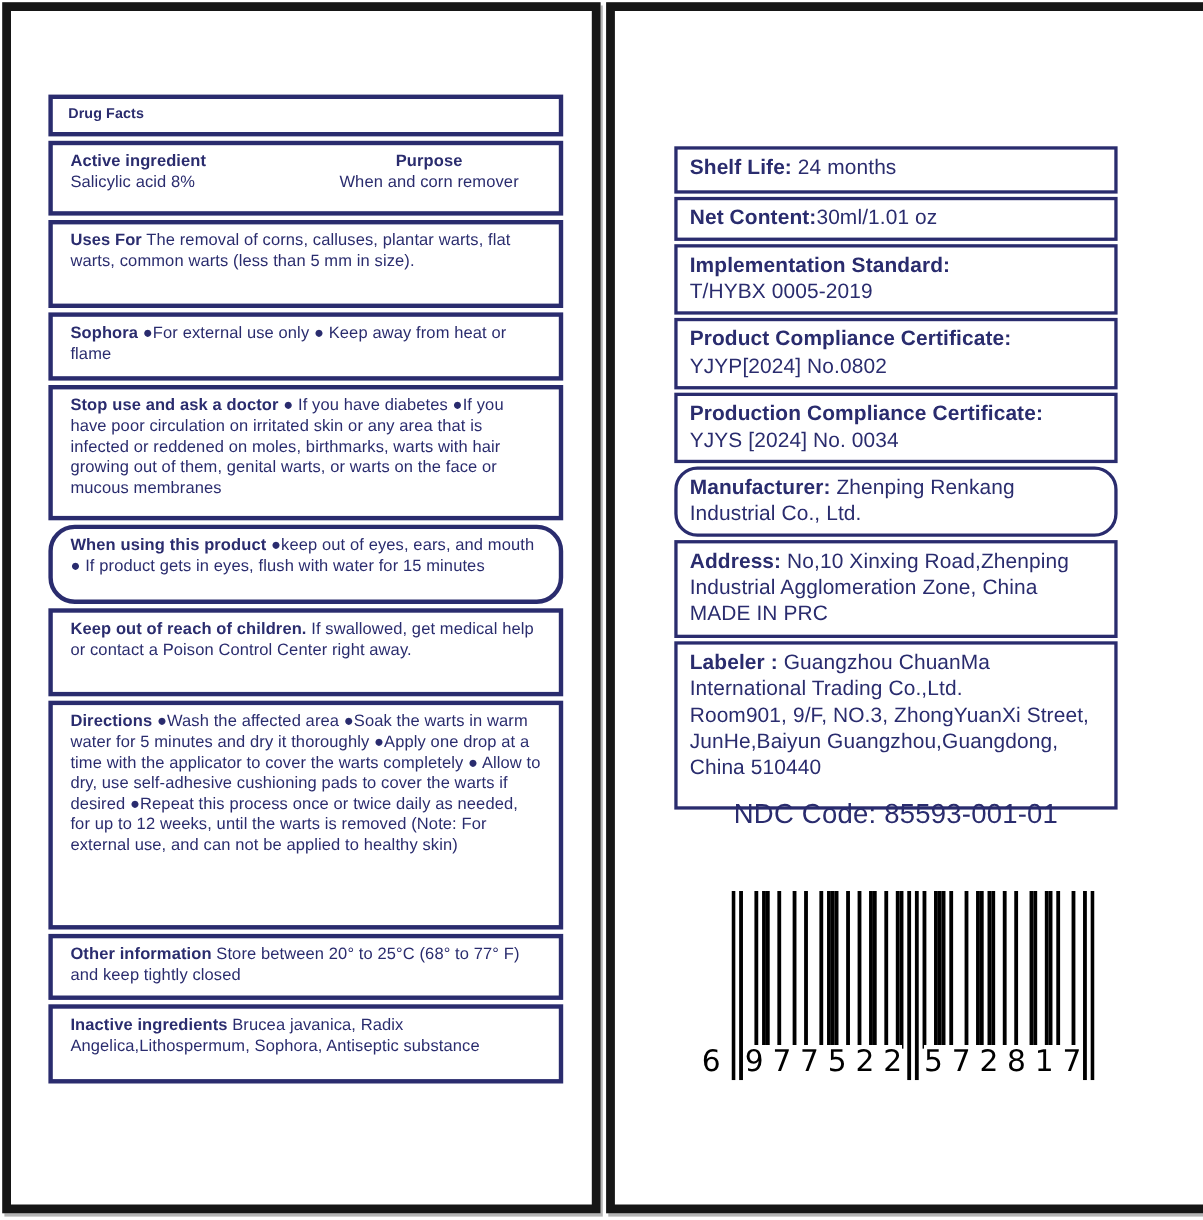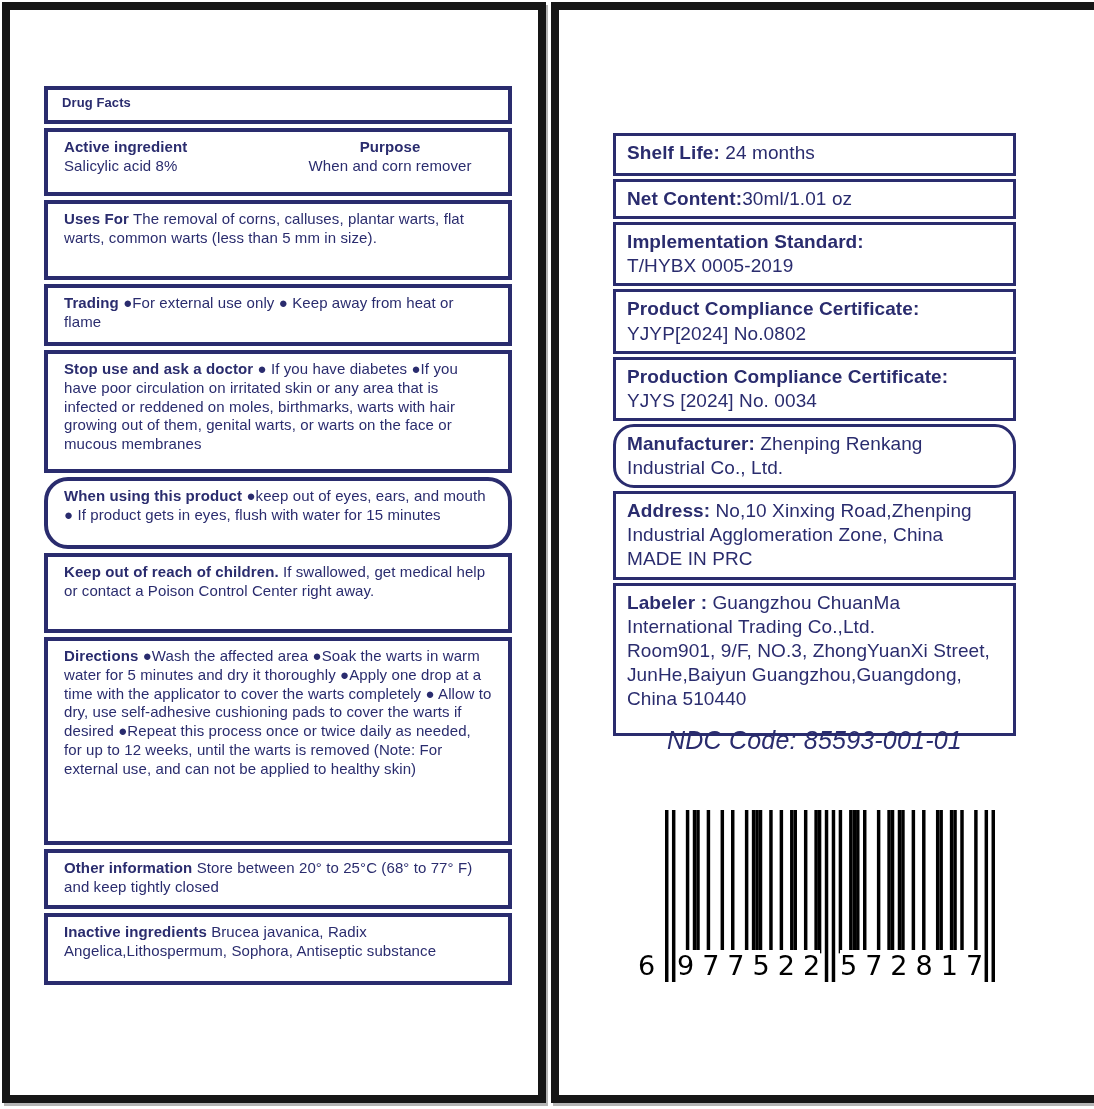--- a/index.html
+++ b/index.html
@@ -48,21 +48,21 @@
   .r-net{min-height:36px;}
   .r-impl{min-height:55px;}
   .r-prodcert{min-height:58px;}
   .r-productioncert{min-height:62px;}
   .r-manufacturer{min-height:52px;border-radius:21px;}
   .r-address{min-height:77px;}
   .r-labeler{min-height:153px;margin-bottom:0;}
 
   .ndc{
     position:absolute;left:44px;top:716px;width:423px;
-    text-align:center;font-size:25px;letter-spacing:.2px;color:#2a2c6e;font-style:italic;
+    text-align:center;font-size:25px;letter-spacing:.2px;color:#2a2c6e;
   }
 
   
   .bc{position:absolute;left:106px;top:800px;width:330px;height:190px;}
   .bc svg{display:block;}
   .bc-digit,.bc-group{
     position:absolute;top:140px;color:#000;background:#fff;
     font-family:"DejaVu Sans", sans-serif;font-size:27px;line-height:1.2;
   }
   .bc-digit{left:-27px;width:24px;background:transparent;}
@@ -83,21 +83,21 @@
         <div>Salicylic acid 8%</div>
       </div>
       <div class="ai-col2">
         <div class="b">Purpose</div>
         <div>When and corn remover</div>
       </div>
     </div>
 
     <div class="box sec-uses"><span class="b">Uses For</span><span> The removal of corns, calluses, plantar warts, flat warts, common warts (less than 5 mm in size).</span></div>
 
-    <div class="box sec-warnings"><span class="b">Trading</span><span> ●For external use only ● Keep away from heat or flame</span></div>
+    <div class="box sec-warnings"><span class="b">Sophora</span><span> ●For external use only ● Keep away from heat or flame</span></div>
 
     <div class="box sec-stopuse"><span class="b">Stop use and ask a doctor</span><span> ● If you have diabetes ●If you have poor circulation on irritated skin or any area that is infected or reddened on moles, birthmarks, warts with hair growing out of them, genital warts, or warts on the face or mucous membranes</span></div>
 
     <div class="box sec-whenusing"><span class="b">When using this product</span><span> ●keep out of eyes, ears, and mouth ● If product gets in eyes, flush with water for 15 minutes</span></div>
 
     <div class="box sec-keepout"><span class="b">Keep out of reach of children.</span><span> If swallowed, get medical help or contact a Poison Control Center right away.</span></div>
 
     <div class="box sec-directions"><span class="b">Directions</span><span> ●Wash the affected area ●Soak the warts in warm water for 5 minutes and dry it thoroughly ●Apply one drop at a time with the applicator to cover the warts completely ● Allow to dry, use self-adhesive cushioning pads to cover the warts if desired ●Repeat this process once or twice daily as needed, for up to 12 weeks, until the warts is removed (Note: For external use, and can not be applied to healthy skin)</span></div>
 
     <div class="box sec-otherinfo"><span class="b">Other information</span><span> Store between 20° to 25°C (68° to 77° F) and keep tightly closed</span></div>

